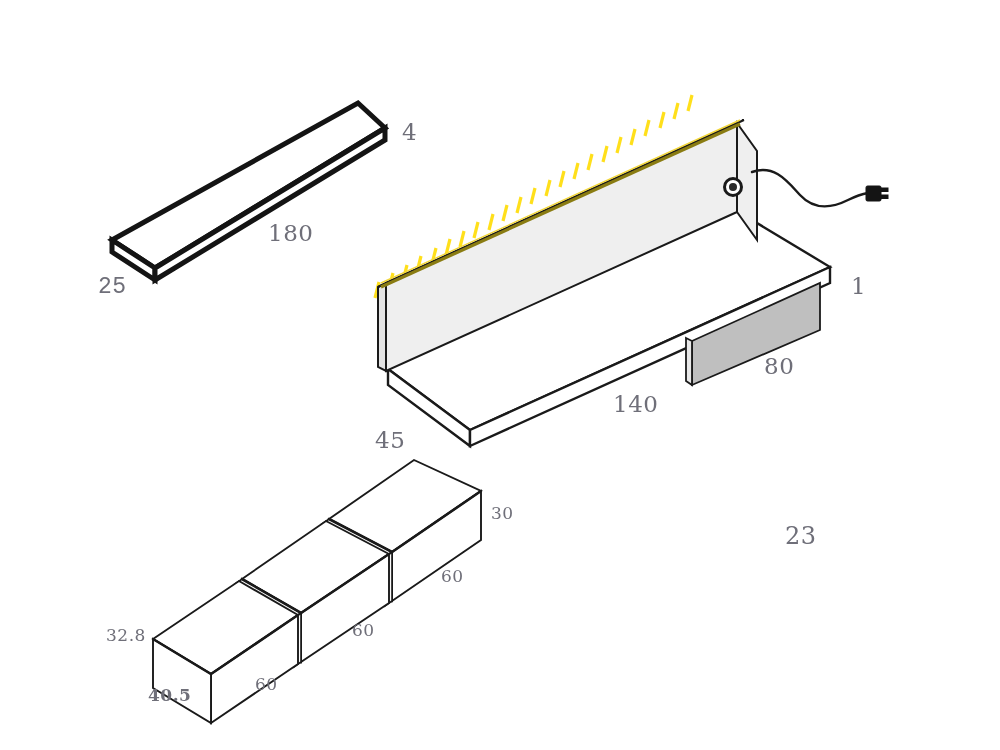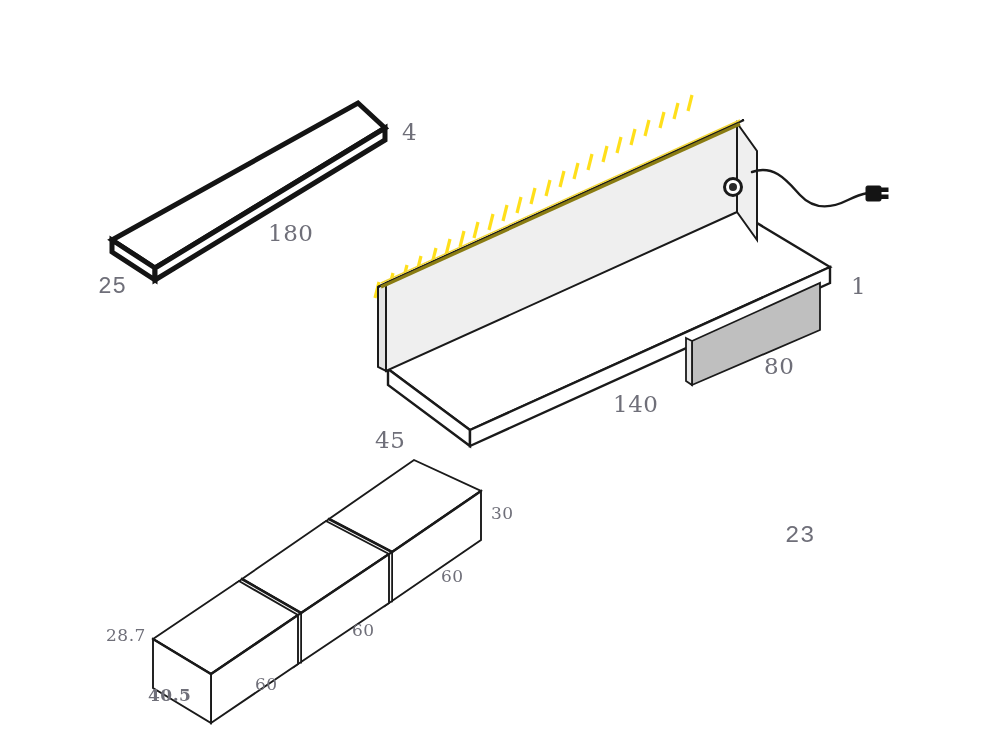--- a/index.html
+++ b/index.html
@@ -31,21 +31,21 @@
     color: #6f6f79;
     font-family: "DejaVu Serif", "Liberation Serif", serif;
     font-size: 23px;
     font-weight: 400;
     letter-spacing: 0.5px;
     white-space: nowrap;
     line-height: 1;
     -webkit-font-smoothing: antialiased;
   }
   .dim-label.sm { font-size: 17px; }
-  .dim-label.lg { font-size: 24px; font-family: Liberation Mono, monospace; }
+  .dim-label.lg { font-size: 24px; }
 </style>
 </head>
 <body>
 
 <div id="stage">
 
   <svg id="drawing" viewBox="0 0 1000 750" xmlns="http://www.w3.org/2000/svg">
 
     <defs>
       <style>
@@ -188,16 +188,16 @@
   <div class="dim-label" style="left:851px; top:275px;">1</div>
   <div class="dim-label" style="left:764px; top:355px;">80</div>
   <div class="dim-label" style="left:613px; top:393px;">140</div>
   <div class="dim-label" style="left:375px; top:402px;margin-top:27px;">45</div>
   <div class="dim-label lg" style="left:785px; top:524px;">23</div>
 
   <div class="dim-label sm" style="left:491px; top:505px;">30</div>
   <div class="dim-label sm" style="left:441px; top:568px;">60</div>
   <div class="dim-label sm" style="left:352px; top:622px;">60</div>
   <div class="dim-label sm" style="left:255px; top:676px;">60</div>
-  <div class="dim-label sm" style="left:106px; top:627px;">28.7</div>
+  <div class="dim-label sm" style="left:106px; top:627px;">32.8</div>
   <div class="dim-label sm" style="left:148px; top:687px;font-weight:bold;">40.5</div>
 
 </div>
 
 </body></html>

